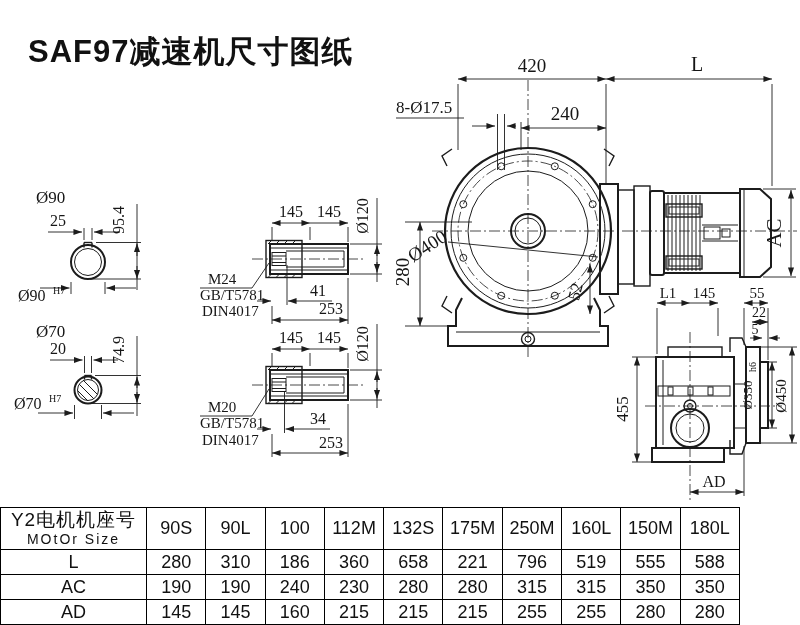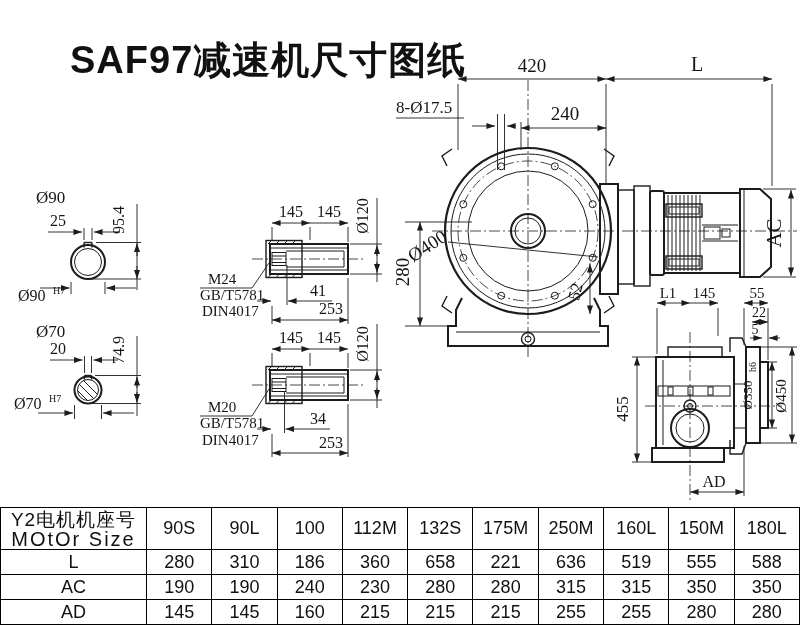--- a/index.html
+++ b/index.html
@@ -1,36 +1,36 @@
 <!DOCTYPE html>
 <html><head>
 <meta charset="utf-8">
 <style>
   html,body{margin:0;padding:0;background:#ffffff;width:800px;height:625px;overflow:hidden;}
   #stage{position:relative;width:800px;height:625px;background:#fff;font-family:"Liberation Sans",sans-serif;}
-  #title{position:absolute;left:28px;top:10px;font-size:38px;font-weight:bold;color:#111;letter-spacing:1px;font-family:"Liberation Sans",sans-serif;white-space:nowrap;margin-left:42px;}
+  #title{position:absolute;left:28px;top:10px;font-size:31px;font-weight:bold;color:#111;letter-spacing:1px;font-family:"Liberation Sans",sans-serif;white-space:nowrap;}
   #logo{position:absolute;left:8px;top:56px;border:4px double #4a3434;padding:0 6px;color:#2222aa;
         font-family:"Liberation Serif",serif;font-size:21px;font-weight:bold;letter-spacing:1px;line-height:26px;background:#fff;}
   svg{position:absolute;left:0;top:0;}
   svg text{font-family:"Liberation Serif",serif;fill:#161616;}
   .oln{stroke:#1c1c1c;stroke-width:2;fill:none;}
   .o22{stroke:#1c1c1c;stroke-width:2.2;fill:none;}
   .mln{stroke:#1c1c1c;stroke-width:1.4;fill:none;}
   .tln{stroke:#1c1c1c;stroke-width:1;fill:none;}
   .dim{stroke:#1c1c1c;stroke-width:0.9;fill:none;}
   .cl{stroke:#1c1c1c;stroke-width:0.8;fill:none;stroke-dasharray:11 3 2 3;}
   .t16{font-size:16px;} .t17{font-size:17px;} .t19{font-size:19px;} .t15{font-size:15px;}
   .t14{font-size:14px;} .t13{font-size:13px;} .t10{font-size:10px;} .t21{font-size:21px;} .t20{font-size:20px;}
-  #dims-table{position:absolute;left:0;top:507px;width:800px;height:118px;border-collapse:collapse;table-layout:fixed;background:#fff;}
+  #dims-table{position:absolute;left:0;top:507px;width:740px;height:118px;border-collapse:collapse;table-layout:fixed;background:#fff;}
   #dims-table td{border:1.8px solid #000;text-align:center;vertical-align:middle;padding:0;color:#111;
                  font-family:"Liberation Sans",sans-serif;font-size:18px;}
   #dims-table tr.hdr{height:42px;}
   #dims-table tr.datarow{height:25px;}
   .hcn{font-size:19px;letter-spacing:1px;line-height:20px;}
-  .hen{font-size:20px;letter-spacing:2px;line-height:18px;}
+  .hen{font-size:14px;letter-spacing:2px;line-height:18px;}
 </style>
 </head>
 <body>
 
 <div id="stage">
 
   <h1 id="title">SAF97减速机尺寸图纸</h1>
 
   <svg width="800" height="507" viewBox="0 0 800 507">
     <defs>
@@ -361,21 +361,21 @@
       <td>180L</td>
     </tr>
     <tr class="datarow">
       <td>L</td>
       <td>280</td>
       <td>310</td>
       <td>186</td>
       <td>360</td>
       <td>658</td>
       <td>221</td>
-      <td>636</td>
+      <td>796</td>
       <td>519</td>
       <td>555</td>
       <td>588</td>
     </tr>
     <tr class="datarow">
       <td>AC</td>
       <td>190</td>
       <td>190</td>
       <td>240</td>
       <td>230</td>

